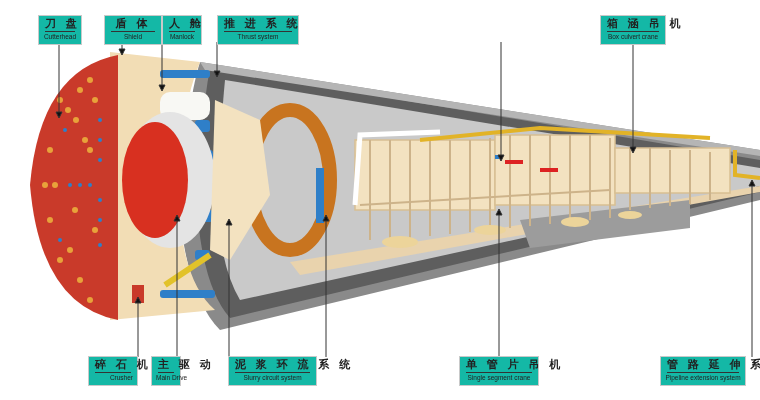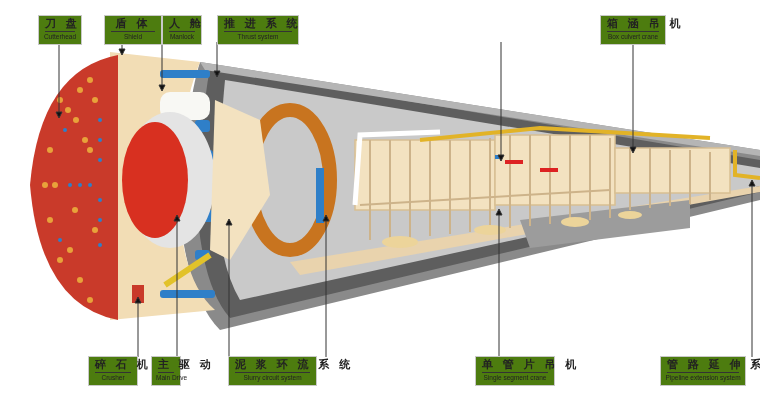--- a/index.html
+++ b/index.html
@@ -3,21 +3,21 @@
 <meta charset="utf-8">
 <style>
   * { box-sizing: border-box; margin: 0; padding: 0; }
   html, body { width: 760px; height: 400px; background: #ffffff; overflow: hidden; }
   body { position: relative; font-family: "DejaVu Sans", sans-serif; }
   .stage { position: absolute; left: 0; top: 0; width: 760px; height: 400px; }
   .stage svg { position: absolute; left: 0; top: 0; }
 
   .label {
     position: absolute;
-    background: #4d7c0f;
+    background: #14b8a6;
     border: 1px solid #c9c9c9;
     text-align: center;
     padding: 2px 4px 3px;
     line-height: 1;
     white-space: nowrap;
   }
   .label .zh {
     display: block;
     font-size: 11px;
     font-weight: bold;
@@ -206,33 +206,33 @@
   </div>
   <div class="label" style="left:217px;top:15px;width:82px;">
     <span class="zh">推 进 系 统</span>
     <span class="en">Thrust system</span>
   </div>
   <div class="label" style="left:600px;top:15px;width:66px;">
     <span class="zh">箱 涵 吊 机</span>
     <span class="en">Box culvert crane</span>
   </div>
 
-  <div class="label" style="left:88px;top:356px;width:50px;">
+  <div class="label" style="left:88px;top:356px;width:50px;text-align:right;">
     <span class="zh">碎 石 机</span>
     <span class="en">Crusher</span>
   </div>
   <div class="label" style="left:151px;top:356px;width:30px;">
     <span class="zh">主 驱 动</span>
     <span class="en">Main Drive</span>
   </div>
   <div class="label" style="left:228px;top:356px;width:89px;">
     <span class="zh">泥 浆 环 流 系 统</span>
     <span class="en">Slurry circuit system</span>
   </div>
-  <div class="label" style="left:459px;top:356px;width:80px;margin-left:16px;">
+  <div class="label" style="left:459px;top:356px;width:80px;">
     <span class="zh">单 管 片 吊 机</span>
     <span class="en">Single segment crane</span>
   </div>
   <div class="label" style="left:660px;top:356px;width:86px;">
     <span class="zh">管 路 延 伸 系 统</span>
     <span class="en">Pipeline extension system</span>
   </div>
 </div>
 
 </body></html>

